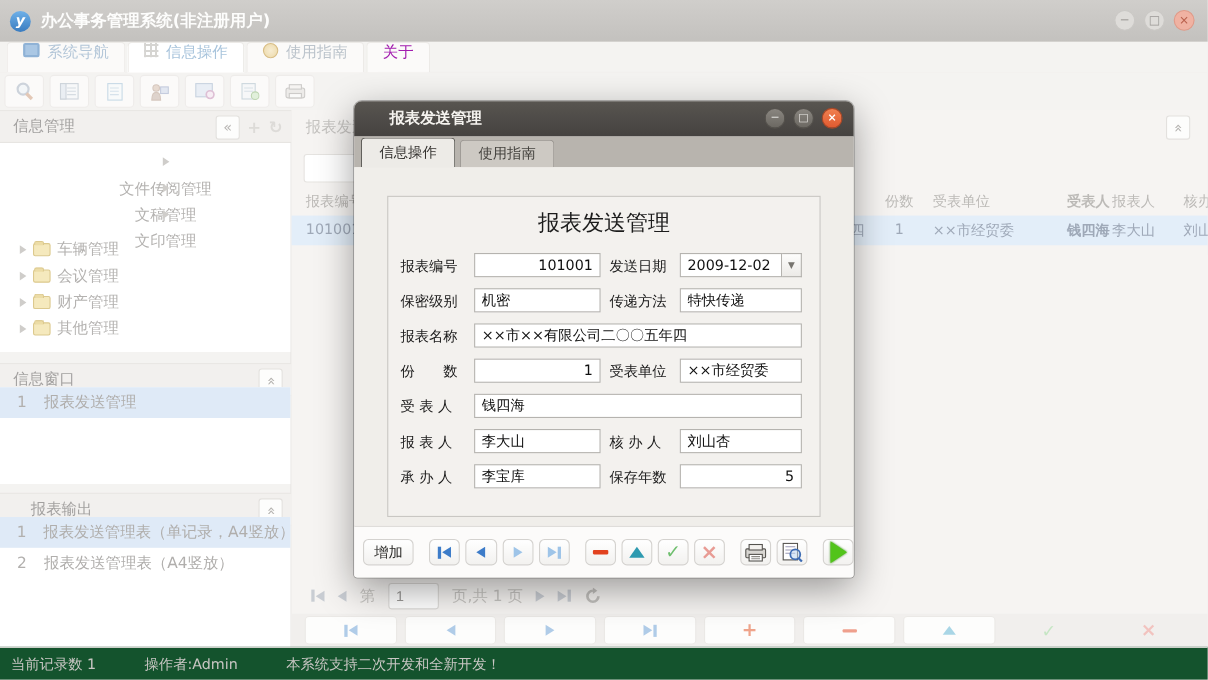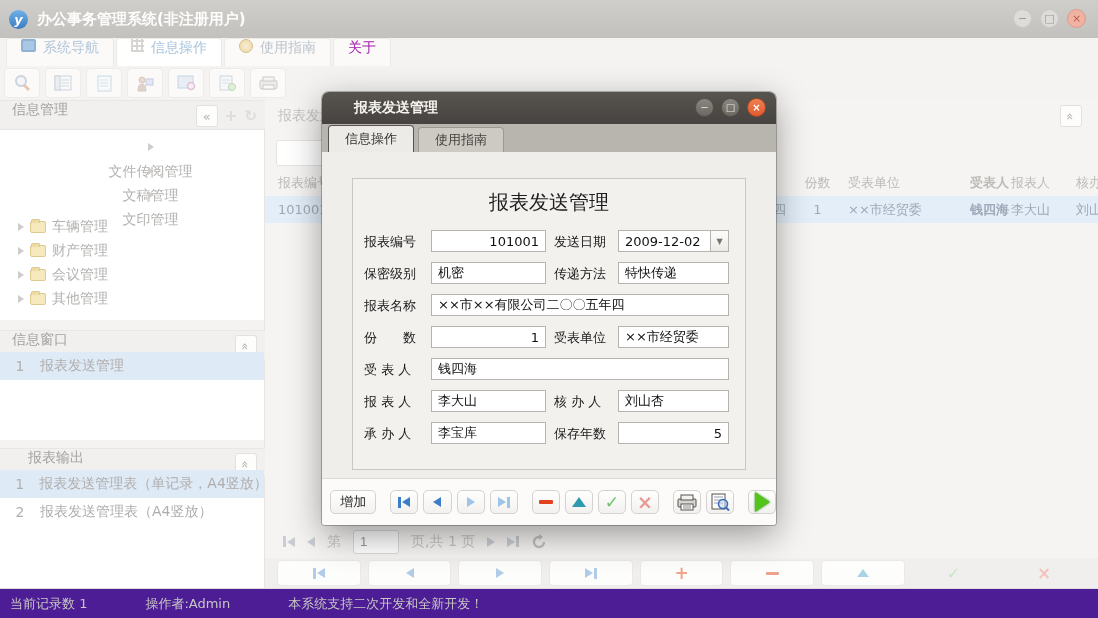--- a/index.html
+++ b/index.html
@@ -31,21 +31,21 @@
 
   
   .topbar { position:absolute; left:0; top:66px; width:1098px; height:34px; background:#f4f3f1; display:flex; gap:5px; padding:2px 0 0 4px; }
   .tbtn { width:36px; height:30px; background:#fbfaf9; border:1px solid #eeecea; border-radius:4px;
     display:flex; align-items:center; justify-content:center; }
   .tbtn svg { opacity:.55; }
 
   
   .sidebar { position:absolute; left:0; top:100px; width:265px; height:488px; background:#f4f3f1; border-right:1px solid #e6e4e1; }
   .shead { position:absolute; left:0; width:265px; height:30px; background:#f2f0ee;
-    border-top:1px solid #e9e7e4; border-bottom:1px solid #e7e5e2; display:flex; align-items:flex-start; }
+    border-top:1px solid #e9e7e4; border-bottom:1px solid #e7e5e2; display:flex; align-items:center; }
   .shead .stitle { color:#a3a1a0; font-size:14px; margin-left:12px; font-weight:500; }
   .collbtn { width:22px; height:22px; background:#fdfdfc; border:1px solid #e3e1de; border-radius:3px;
     color:#b5b3b0; display:flex; align-items:center; justify-content:center; font-size:13px; }
   .rot90 { display:inline-block; transform:rotate(90deg); }
   .h1btns { position:absolute; right:8px; top:4px; display:flex; gap:7px; align-items:center; }
   .fadedic { color:#dddbd8; font-size:15px; font-weight:bold; }
   .tree { position:absolute; left:0; top:30px; width:264px; height:190px; background:#fff; overflow:hidden; padding-top:13px; }
   .titem { height:24px; display:flex; align-items:center; color:#b4b2b0; font-size:14px; gap:6px; }
   .titem .arrow { width:0; height:0; border-left:6px solid #cfcdca; border-top:4px solid transparent; border-bottom:4px solid transparent; }
   .lvl1 { padding-left:18px; } .lvl2 { padding-left:37px;flex-direction:column; }
@@ -84,22 +84,22 @@
   .bottomband { position:absolute; left:0; top:458px; width:833px; height:30px; background:#f1efed; display:flex; align-items:center; gap:7px; padding:0 12px; }
   .bbtn { flex:1; height:26px; background:#fdfdfc; border:1px solid #ebe9e6; border-radius:4px; display:flex; align-items:center; justify-content:center; gap:1px; }
   .bbtn.flat { border-color:transparent; background:transparent; }
   .lb .tri-l { border-right-color:#b0cce8; } .lb .tri-r { border-left-color:#b0cce8; } .lb .vbar { background:#b0cce8; }
   .plus { color:#efa48b; font-size:17px; font-weight:bold; line-height:1; }
   .minus14 { width:13px; height:3px; background:#efa08d; border-radius:1px; }
   .tri-u-l { width:0; height:0; border-bottom:8px solid #a9d6e6; border-left:6px solid transparent; border-right:6px solid transparent; }
   .chk-l { color:#c6e6c4; font-size:16px; font-weight:bold; } .x-l { color:#f2c3bf; font-size:17px; font-weight:bold; }
 
   
-  .statusbar { position:absolute; left:0; top:588px; width:1098px; height:30px; background:#4c1d95; border-top:1px solid #dfddda;
-    display:flex; align-items:center; gap:58px; padding-left:10px; color:#c8c6c3; font-size:13px; }
+  .statusbar { position:absolute; left:0; top:588px; width:1098px; height:30px; background:#14532d; border-top:1px solid #dfddda;
+    display:flex; align-items:center; gap:44px; padding-left:10px; color:#c8c6c3; font-size:13px; }
 
   
   .dialog { position:absolute; left:322px; top:92px; width:454px; height:433px; border-radius:7px 7px 3px 3px;
     box-shadow:0 10px 34px rgba(0,0,0,.38), 0 0 0 1px rgba(0,0,0,.25); background:#f0eeea; }
   .dtitle { position:absolute; left:0; top:0; width:454px; height:32px; background:linear-gradient(#585550,#454240);
     border-radius:7px 7px 0 0; display:flex; align-items:center; }
   .dtitle .dt { color:#f5f3ef; font-weight:bold; font-size:14px; margin-left:32px; }
   .dctl { position:absolute; right:10px; top:6px; display:flex; gap:7px; }
   .dbtn { width:19px; height:19px; border-radius:50%; background:linear-gradient(#8a8680,#6b6862); border:1px solid #55524d;
     color:#e8e6e2; font-size:10px; line-height:17px; text-align:center; }
@@ -259,26 +259,26 @@
       <span>文印管理</span>
     </div>
     <div class="titem lvl1">
       <span class="arrow"></span>
       <span class="fold"></span>
       <span>车辆管理</span>
     </div>
     <div class="titem lvl1">
       <span class="arrow"></span>
       <span class="fold"></span>
+      <span>会议管理</span>
+    </div>
+    <div class="titem lvl1">
+      <span class="arrow"></span>
+      <span class="fold"></span>
       <span>财产管理</span>
-    </div>
-    <div class="titem lvl1">
-      <span class="arrow"></span>
-      <span class="fold"></span>
-      <span>会议管理</span>
     </div>
     <div class="titem lvl1">
       <span class="arrow"></span>
       <span class="fold"></span>
       <span>其他管理</span>
     </div>
   </div>
 
   <div class="shead" style="top:230px;">
     <span class="stitle">信息窗口</span>

